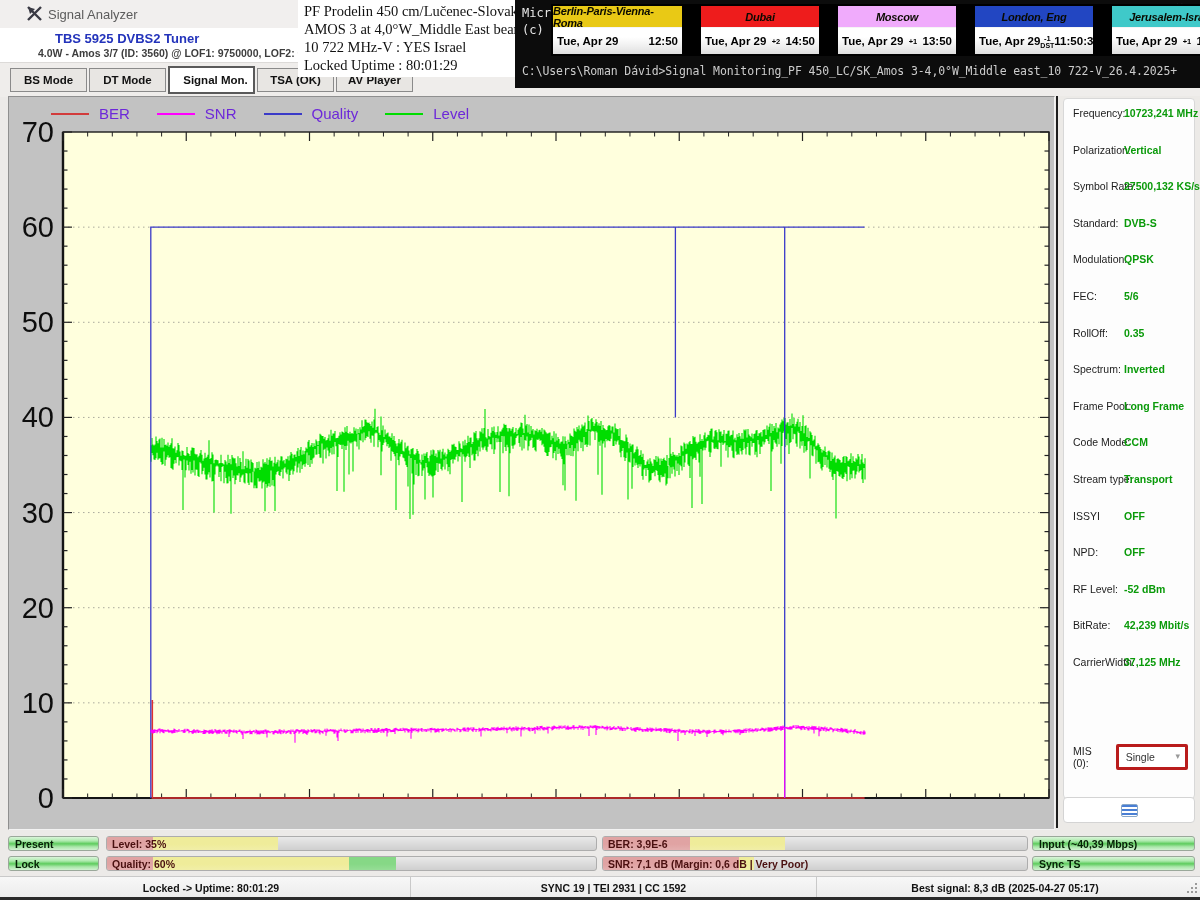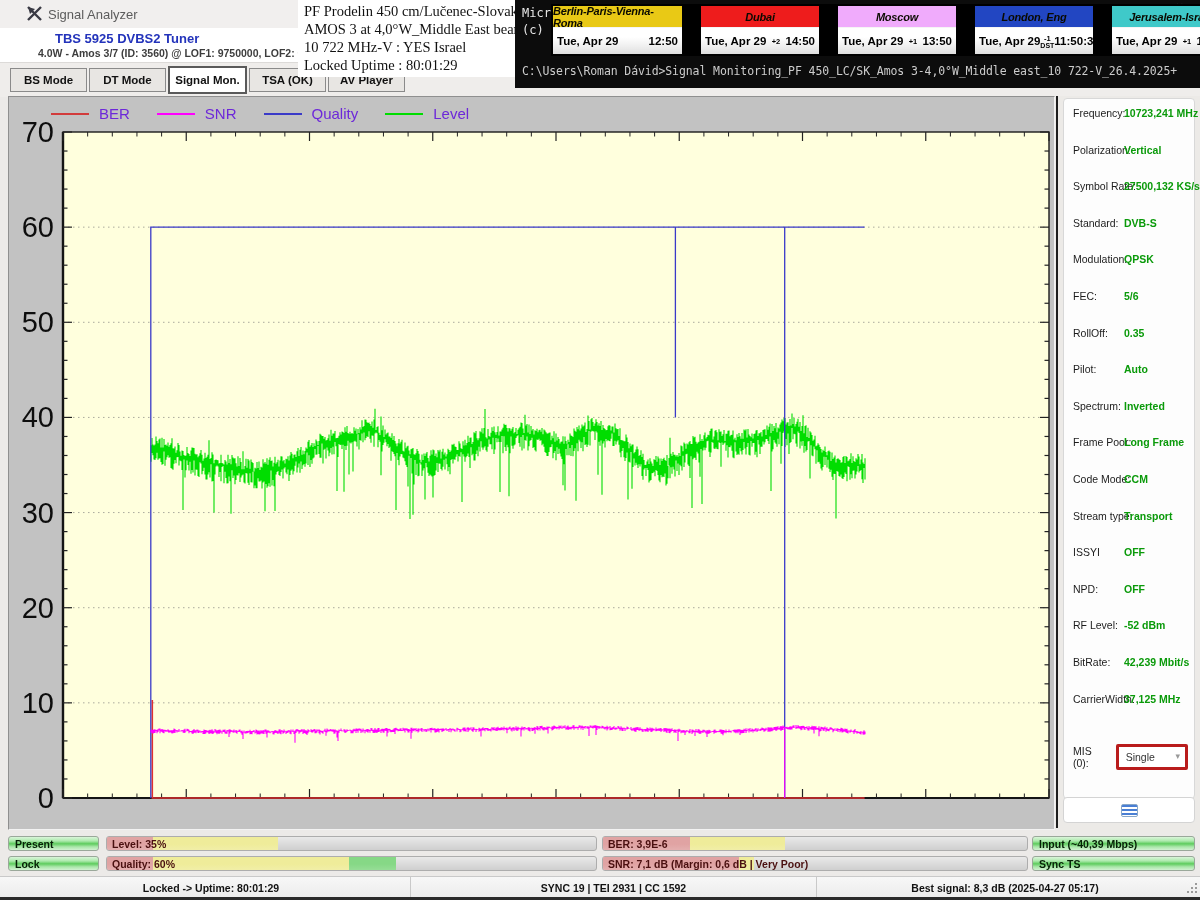--- a/index.html
+++ b/index.html
@@ -12,21 +12,21 @@
   #title-bar{left:0;top:0;width:515px;height:28px;background:#f1efee;}
   #title-bar .t{position:absolute;left:48px;top:7px;font-size:13px;color:#5c5c5c;}
   #app-icon{position:absolute;left:26px;top:5px;width:17px;height:17px;}
   #tuner-info{left:0;top:28px;width:515px;height:48px;background:#ffffff;}
   #tuner-name{position:absolute;left:55px;top:3px;font-size:13px;font-weight:bold;color:#2333bb;}
   #tuner-detail{position:absolute;left:38px;top:19px;font-size:10.5px;font-weight:bold;color:#3d3d3d;}
   #tab-strip{left:0;top:62px;width:1200px;height:34px;background:#efedeb;border-top:1px solid #dcdad8;}
   .tab{position:relative;float:left;margin-top:5px;margin-right:2px;width:75px;height:22px;
        background:#e8e6e3;border:1px solid #8a8a8a;font-size:11.5px;font-weight:bold;color:#111;
        display:flex;align-items:center;justify-content:center;}
-  .tab.active{background:#ffffff;border:2px solid #5a5a5a;height:24px;margin-top:3px;z-index:2;}
+  .tab.active{background:#ffffff;border:2px solid #5a5a5a;height:24px;margin-top:3px;z-index:2;padding-left:8px;}
   #tabs-row{position:absolute;left:10px;top:0;}
 
   
   #console{left:515px;top:0;width:685px;height:88px;background:#0c0c0c;z-index:5;}
   .con-line{position:absolute;color:#e6e6e6;font-family:"DejaVu Sans Mono",monospace;font-size:12px;white-space:pre;}
   #con-prompt{position:absolute;left:7px;top:64px;color:#cccccc;font-family:"DejaVu Sans Mono",monospace;
               font-size:11.5px;letter-spacing:-0.1px;white-space:nowrap;}
   #con-controls{position:absolute;right:10px;top:1px;color:#3a3a3a;font-size:10px;letter-spacing:6px;}
 
   
@@ -420,24 +420,20 @@
       </div>
     <div class="prow">
         <span class="plabel">FEC:</span>
         <span class="pvalue">5/6</span>
       </div>
     <div class="prow">
         <span class="plabel">RollOff:</span>
         <span class="pvalue">0.35</span>
       </div>
     <div class="prow">
-        <span class="plabel">Pilot:</span>
-        <span class="pvalue">Auto</span>
-      </div>
-    <div class="prow">
         <span class="plabel">Spectrum:</span>
         <span class="pvalue">Inverted</span>
       </div>
     <div class="prow">
         <span class="plabel">Frame Poor:</span>
         <span class="pvalue">Long Frame</span>
       </div>
     <div class="prow">
         <span class="plabel">Code Mode:</span>
         <span class="pvalue">CCM</span>

